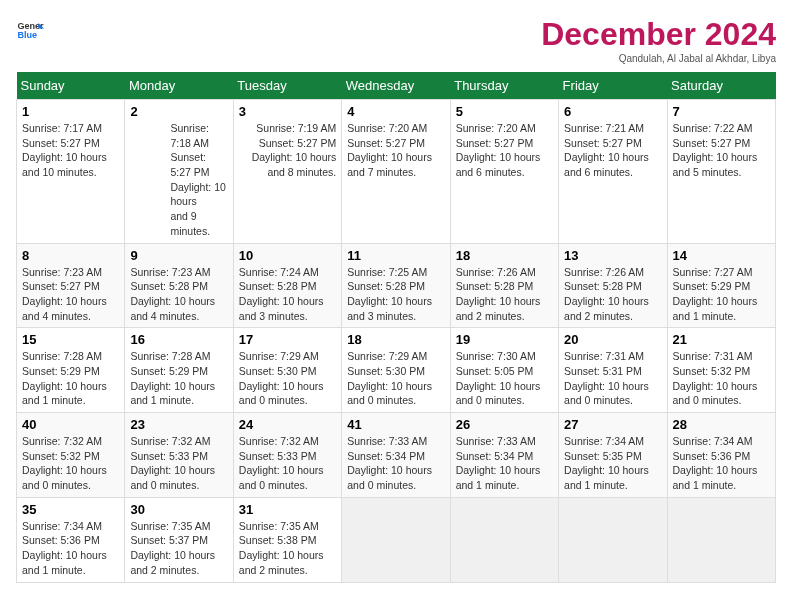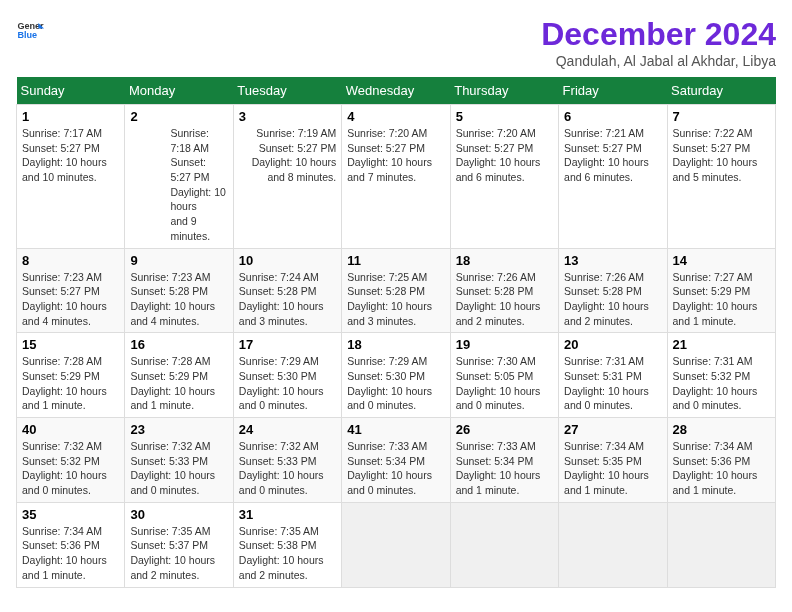--- a/index.html
+++ b/index.html
@@ -24,24 +24,24 @@
     .logo-icon {
       width: 28px;
       height: 28px;
     }
     .title-area {
       text-align: right;
     }
     .calendar-title {
       font-size: 32px;
       font-weight: bold;
-      color: #6d28d9;
+      color: #be185d;
     }
     .calendar-subtitle {
-      font-size: 14px;
+      font-size: 10px;
       color: #555;
     }
     table {
       width: 100%;
       border-collapse: collapse;
       font-size: 11px;
     }
     thead th {
       background-color: #15803d;
       color: #fff;

